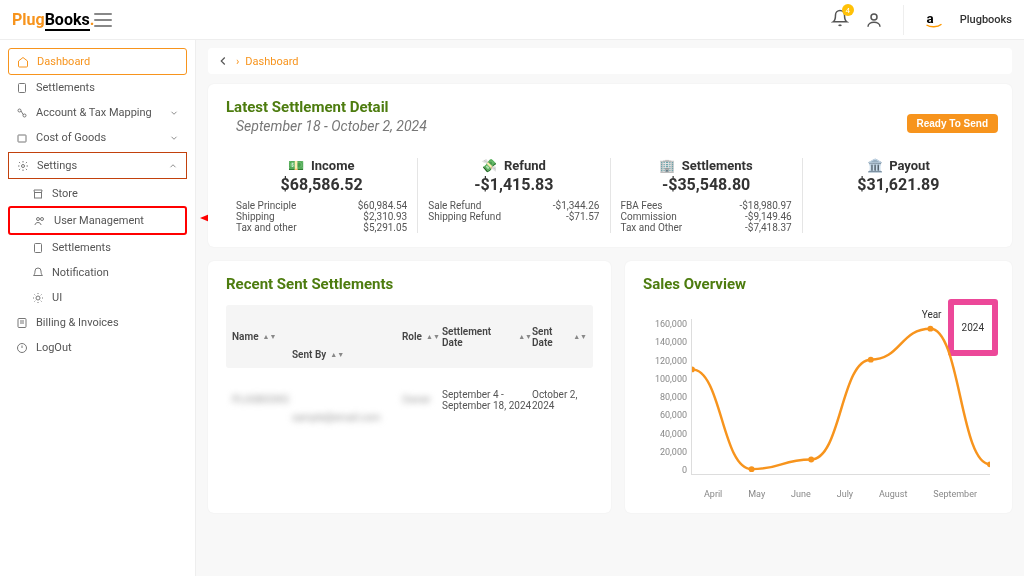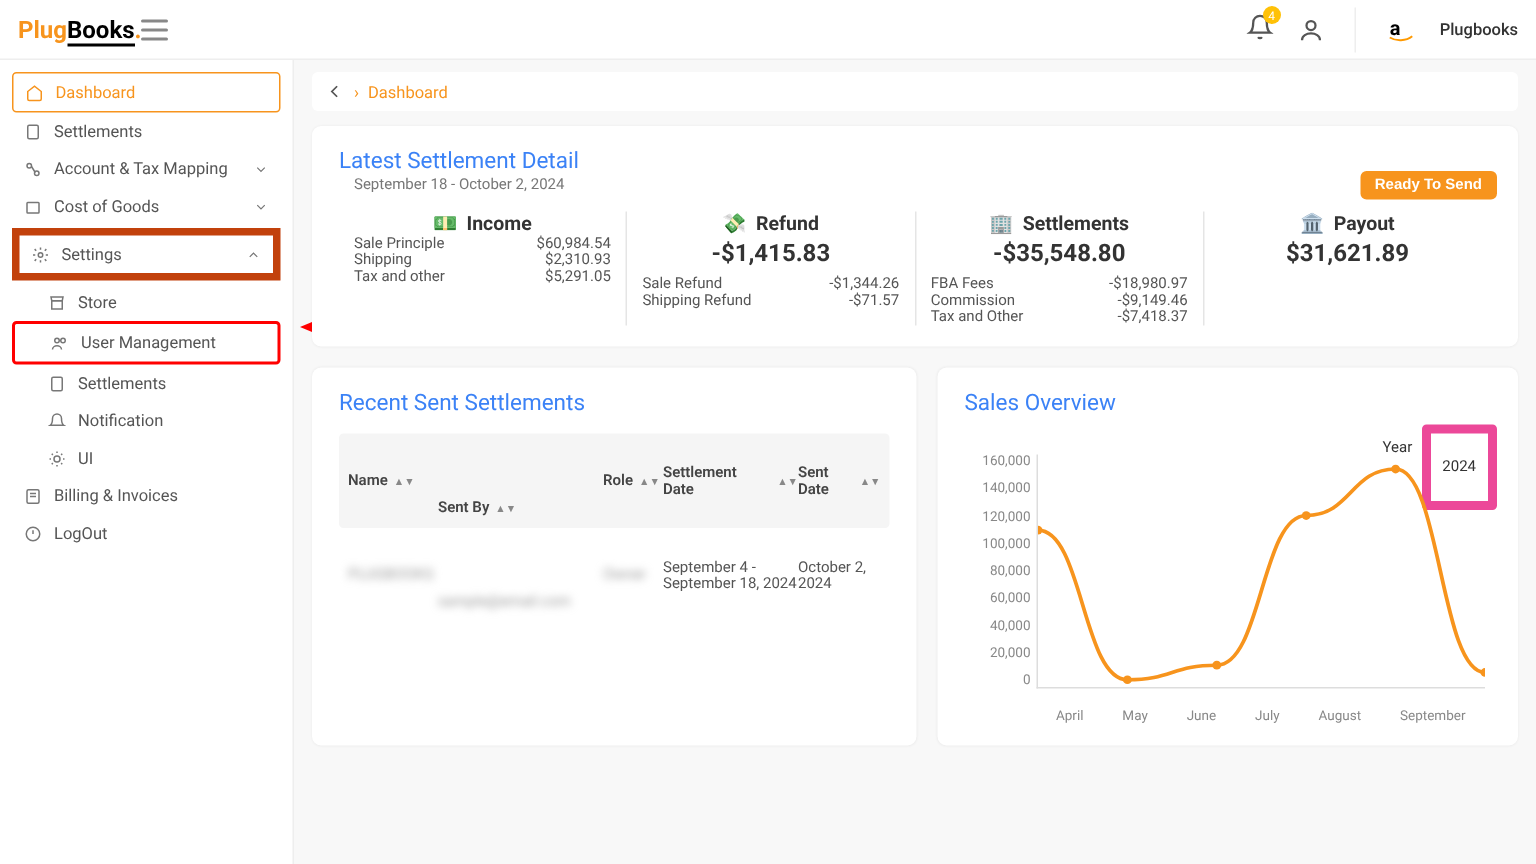--- a/index.html
+++ b/index.html
@@ -18,30 +18,30 @@
 .amz-label { font-size: 11px; font-weight: 500; }
 
 .layout { display: flex; height: calc(576px - 40px); }
 .sidebar { width: 196px; border-right: 1px solid #eee; padding: 8px 8px; }
 .side-item { display: flex; align-items: center; gap: 8px; padding: 6px 8px; font-size: 11px; color: #555; cursor: pointer; border-radius: 3px; position: relative; }
 .side-item svg { flex-shrink: 0; }
 .side-item.active { color: #f7941d; border: 1px solid #f7941d; }
 .side-item.sub { padding-left: 24px; }
 .side-item .chev { margin-left: auto; }
 .highlight-red { border: 2px solid red !important; }
-.box-orange { border: 5px solid #c2410c; margin: 2px 0; }
+.box-orange { border: 1px solid #c2410c; margin: 2px 0; }
 .arrow-red { position: absolute; left: 200px; top: 210px; pointer-events: none; }
 
 .main { flex: 1; background: #f8f8f8; padding: 8px 12px; overflow: auto; }
 .breadcrumb { display: flex; align-items: center; gap: 6px; background: #fff; padding: 6px 8px; border-radius: 4px; font-size: 11px; color: #888; margin-bottom: 10px; }
 .breadcrumb .crumb { color: #f7941d; }
 
 .card { background: #fff; border-radius: 6px; padding: 14px 18px; box-shadow: 0 0 2px rgba(0,0,0,0.06); margin-bottom: 14px; position: relative; }
-.card-title { font-size: 15px; font-weight: 400; color: #3b82f6; margin-bottom: 2px; }
-.card-sub { font-size: 10px; color: #777; margin-bottom: 12px; margin-left: 10px; }
+.card-title { font-size: 15px; font-weight: 700; color: #4d7c0f; margin-bottom: 2px; }
+.card-sub { font-size: 14px; color: #777; margin-bottom: 24px; margin-left: 10px; font-style: italic; }
 .ready-btn { position: absolute; right: 14px; top: 30px; background: #f7941d; color: #fff; font-size: 10px; font-weight: 600; padding: 4px 10px; border-radius: 4px; border: none; cursor: pointer; }
 
 .stat-row { display: flex; }
 .stat-col { flex: 1; padding: 0 10px; }
 .stat-col + .stat-col { border-left: 1px solid #e5e5e5; }
 .stat-head { display: flex; align-items: center; justify-content: center; gap: 6px; font-size: 13px; font-weight: 700; }
 .stat-val { text-align: center; font-size: 16px; font-weight: 700; margin: 2px 0 6px; }
 .stat-line { display: flex; justify-content: space-between; font-size: 10px; color: #555; }
 
 .two-col { display: flex; gap: 14px; }
@@ -223,20 +223,21 @@
     <div class="card">
       <div class="card-title">Latest Settlement Detail</div>
       <div class="card-sub">September 18 - October 2, 2024</div>
       <button class="ready-btn">Ready To Send</button>
       <div class="stat-row">
         <div class="stat-col">
           <div class="stat-head">
               <span>💵</span>
               <span>Income</span>
             </div>
+          <div class="stat-val">$68,586.52</div>
           <div class="stat-line">
               <span>Sale Principle</span>
               <span>$60,984.54</span>
             </div>
           <div class="stat-line">
               <span>Shipping</span>
               <span>$2,310.93</span>
             </div>
           <div class="stat-line">
               <span>Tax and other</span>

